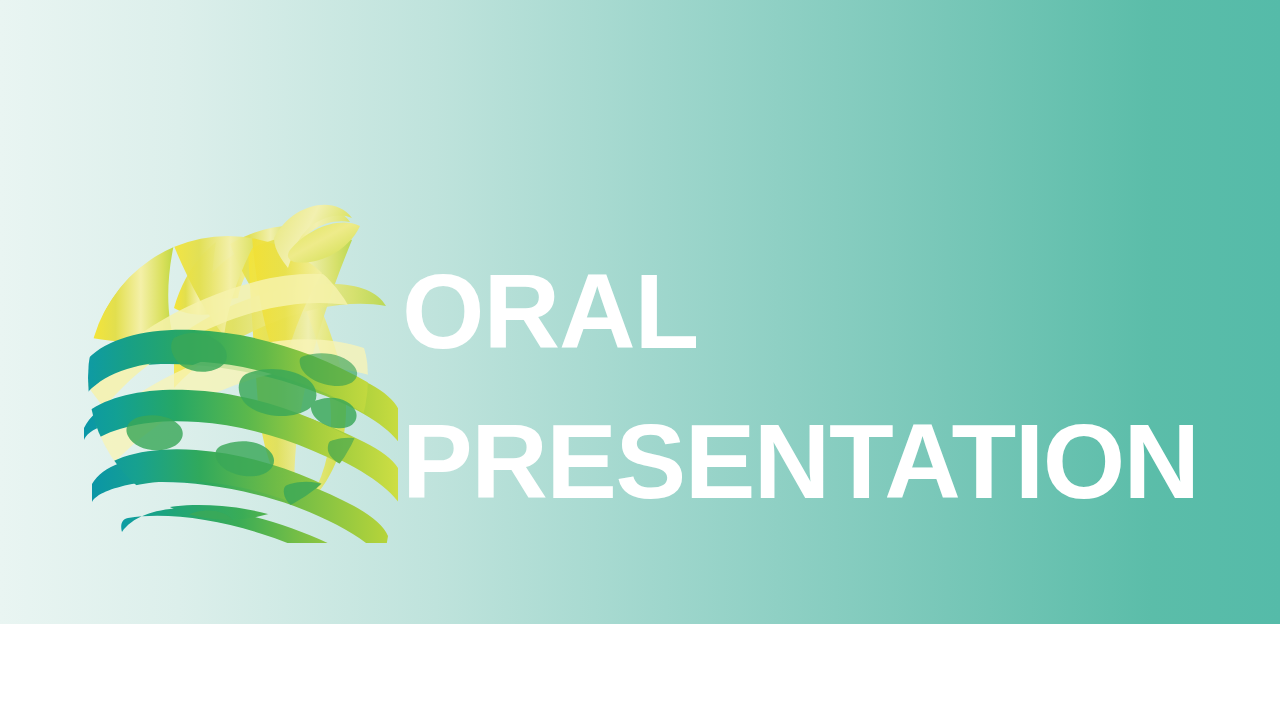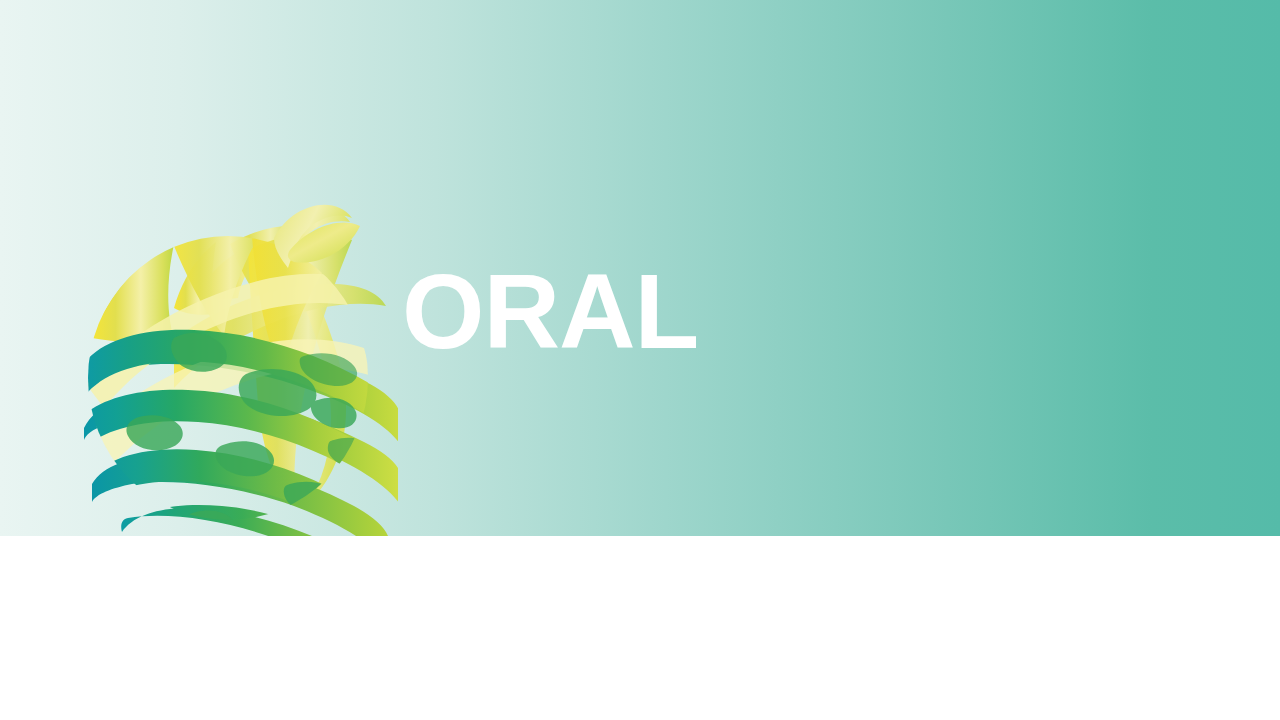--- a/index.html
+++ b/index.html
@@ -5,21 +5,21 @@
 <style>
   html, body {
     margin: 0;
     padding: 0;
     background: #ffffff;
   }
 
   #slide {
     position: relative;
     width: 1280px;
-    height: 536px;
+    height: 624px;
     overflow: hidden;
     
     background: linear-gradient(to right, #e9f5f2 0%, #dcefeb 14%, #bfe3dc 34%, #9ed6cc 52%, #78c7b8 74%, #5bbda9 90%, #55bba9 100%);
     font-family: "Liberation Sans", sans-serif;
   }
 
   
   #logo-globe {
     position: absolute;
     left: 78px;
@@ -315,15 +315,16 @@
                    C272,60 244,78 216,74
                    C210,72 208,68 212,62 Z" fill="url(#gLeaf)"></path>
         </g>
 
       </g>
     </svg>
   </div>
 
   <div id="title-block">
     <span class="title-line" id="title-line-1">ORAL</span>
+    <span class="title-line" id="title-line-2">PRESENTATION</span>
   </div>
 
 </div>
 
 </body></html>

